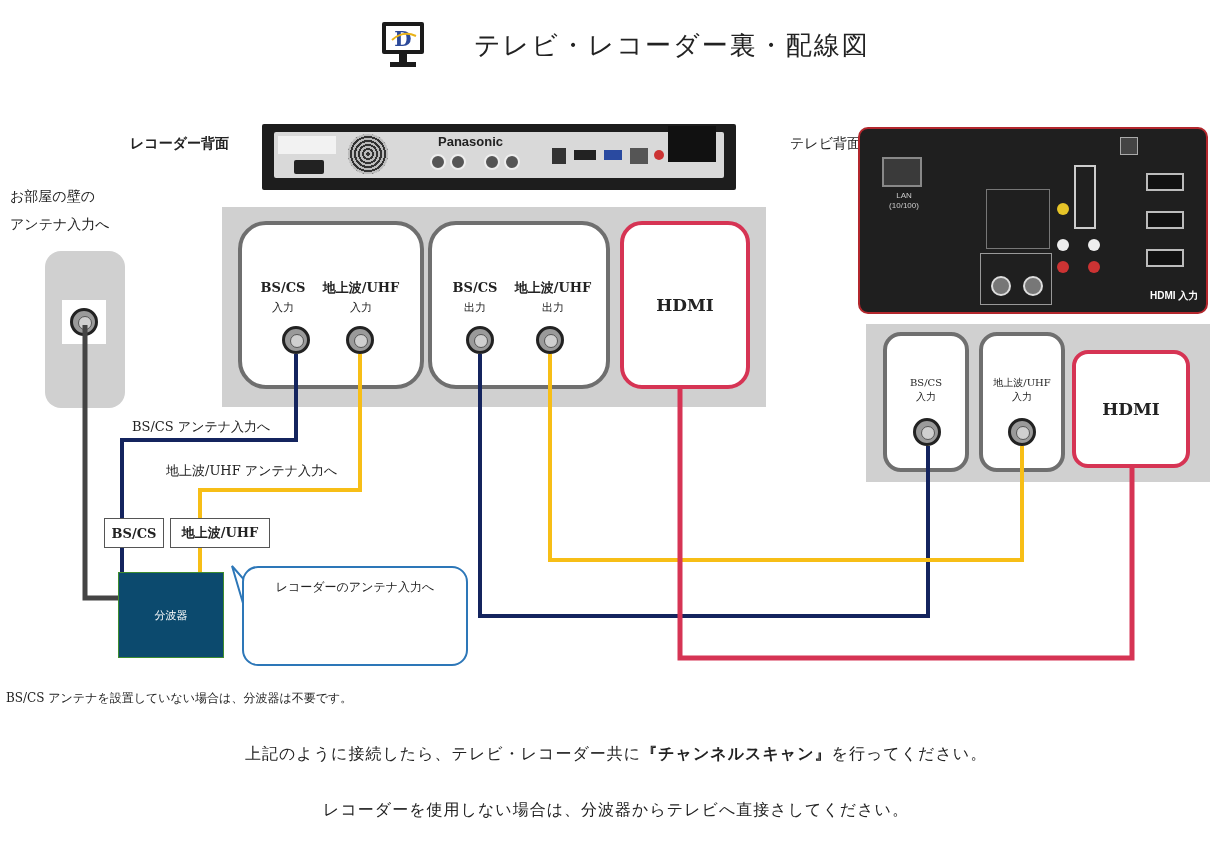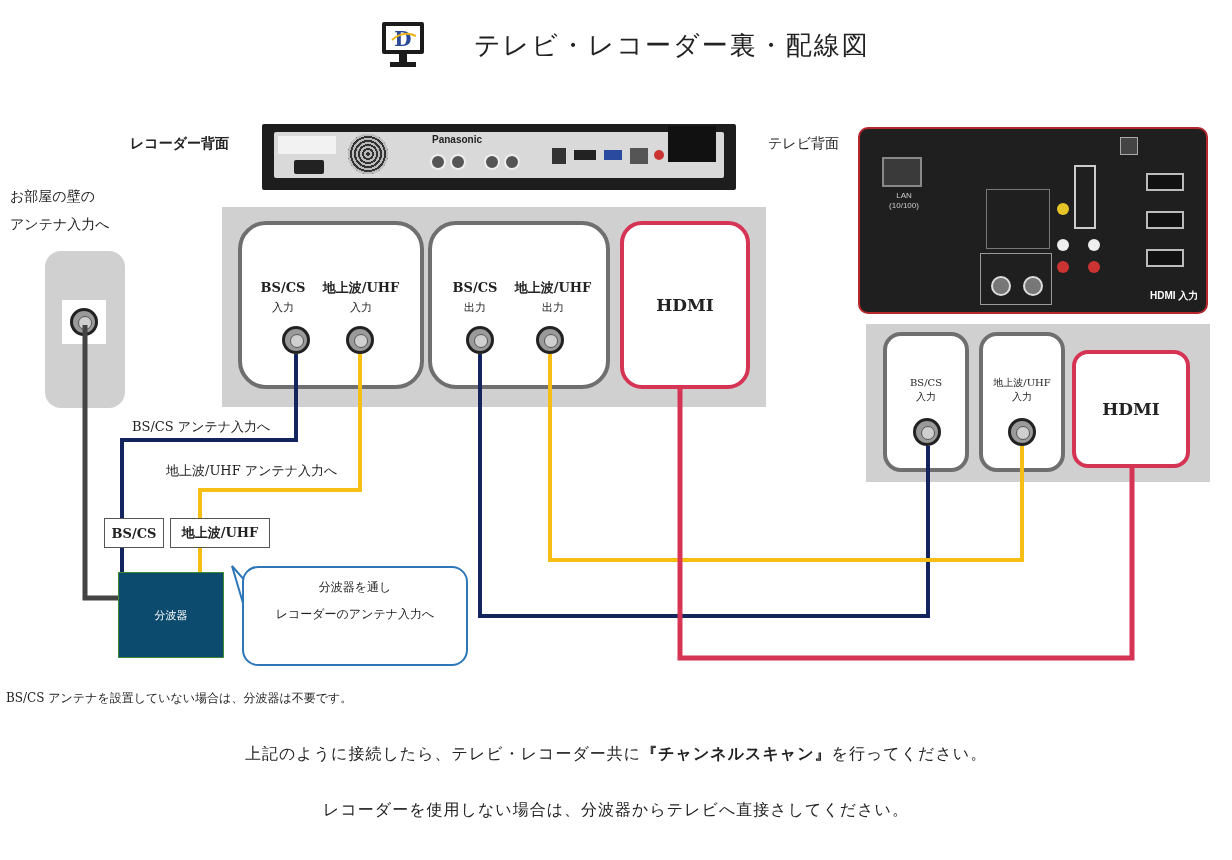--- a/index.html
+++ b/index.html
@@ -38,21 +38,21 @@
   </svg>
   <span class="title-text">テレビ・レコーダー裏・配線図</span>
 </div>
 
 <div class="abs lbl" style="left:130px;top:135px;font-weight:bold;">レコーダー背面</div>
 <div class="abs device" style="left:262px;top:124px;width:474px;height:66px;background:#1d1d1d;">
   <div class="abs" style="left:12px;top:8px;width:450px;height:46px;background:#d9d9d9;border-radius:2px;">
     <div class="abs" style="left:4px;top:4px;width:58px;height:18px;background:#f2f2f2;"></div>
     <div class="abs" style="left:20px;top:28px;width:30px;height:14px;background:#222;border-radius:2px;"></div>
     <div class="abs" style="left:74px;top:2px;width:40px;height:40px;border-radius:50%;background:repeating-radial-gradient(#333 0 2px,#bbb 2px 4px);"></div>
-    <div class="abs small" style="left:150px;top:2px;font-size:10px;font-weight:bold;font-family:'Liberation Sans',sans-serif;padding-left:8px;">Panasonic</div>
+    <div class="abs small" style="left:156px;top:2px;font-size:13px;font-weight:bold;font-family:'Liberation Sans',sans-serif;padding-left:8px;">Panasonic</div>
     <div class="abs" style="left:150px;top:20px;width:110px;height:18px;">
       <span class="abs" style="left:6px;top:2px;width:12px;height:12px;border-radius:50%;background:#555;border:2px solid #eee;"></span>
       <span class="abs" style="left:26px;top:2px;width:12px;height:12px;border-radius:50%;background:#555;border:2px solid #eee;"></span>
       <span class="abs" style="left:60px;top:2px;width:12px;height:12px;border-radius:50%;background:#555;border:2px solid #eee;"></span>
       <span class="abs" style="left:80px;top:2px;width:12px;height:12px;border-radius:50%;background:#555;border:2px solid #eee;"></span>
     </div>
     <div class="abs" style="left:278px;top:16px;width:14px;height:16px;background:#333;"></div>
     <div class="abs" style="left:300px;top:18px;width:22px;height:10px;background:#222;"></div>
     <div class="abs" style="left:330px;top:18px;width:18px;height:10px;background:#2a4aa0;"></div>
     <div class="abs" style="left:356px;top:16px;width:18px;height:16px;background:#555;"></div>
@@ -92,21 +92,21 @@
 </div>
 <div class="port-lbl" style="left:508px;top:278px;width:90px;">
   <div>地上波/UHF</div>
   <div class="port-sub">出力</div>
 </div>
 <div class="jack" style="left:282px;top:326px;"></div>
 <div class="jack" style="left:346px;top:326px;"></div>
 <div class="jack" style="left:466px;top:326px;"></div>
 <div class="jack" style="left:536px;top:326px;"></div>
 
-<div class="abs lbl" style="left:768px;top:135px;">テレビ背面</div>
+<div class="abs lbl" style="left:790px;top:135px;">テレビ背面</div>
 <div class="abs" style="left:858px;top:127px;width:346px;height:183px;background:#1f1f1f;border:2px solid #b3272d;border-radius:10px;">
   <div class="abs" style="left:22px;top:28px;width:36px;height:26px;background:#3a3a3a;border:2px solid #888;"></div>
   <div class="abs" style="left:14px;top:62px;width:60px;text-align:center;color:#ccc;font-size:8px;font-family:'Liberation Sans',sans-serif;line-height:10px;">
     <div>LAN</div>
     <div>(10/100)</div>
   </div>
   <div class="abs" style="left:126px;top:60px;width:64px;height:60px;border:1px solid #777;color:#ccc;font-size:6px;font-family:'Liberation Sans',sans-serif;line-height:8px;padding:2px;box-sizing:border-box;"></div>
   <div class="abs" style="left:120px;top:124px;width:70px;height:50px;border:1px solid #999;">
     <span class="abs" style="left:10px;top:22px;width:16px;height:16px;border-radius:50%;background:#777;border:2px solid #ddd;"></span>
     <span class="abs" style="left:42px;top:22px;width:16px;height:16px;border-radius:50%;background:#777;border:2px solid #ddd;"></span>
@@ -159,21 +159,20 @@
 </svg>
 
 <div class="abs lbl" style="left:132px;top:418px;font-size:13px;">BS/CS アンテナ入力へ</div>
 <div class="abs lbl" style="left:166px;top:462px;font-size:13px;">地上波/UHF アンテナ入力へ</div>
 <div class="tagbox" style="left:104px;top:518px;width:58px;height:28px;">BS/CS</div>
 <div class="tagbox" style="left:170px;top:518px;width:98px;height:28px;">地上波/UHF</div>
 <div class="splitter" style="left:118px;top:572px;width:104px;height:84px;">
   <span>分波器</span>
 </div>
 <div class="callout" style="left:242px;top:566px;width:226px;height:100px;">
-  <div>分波器を通し</div>
   <div>レコーダーのアンテナ入力へ</div>
 </div>
 <div class="abs lbl" style="left:6px;top:690px;font-size:12px;">BS/CS アンテナを設置していない場合は、分波器は不要です。</div>
 
 <div class="msg" style="top:744px;">
   <span>上記のように接続したら、テレビ・レコーダー共に</span><b>『チャンネルスキャン』</b><span>を行ってください。</span>
 </div>
 <div class="msg" style="top:800px;">レコーダーを使用しない場合は、分波器からテレビへ直接さしてください。</div>
 
 </body></html>

